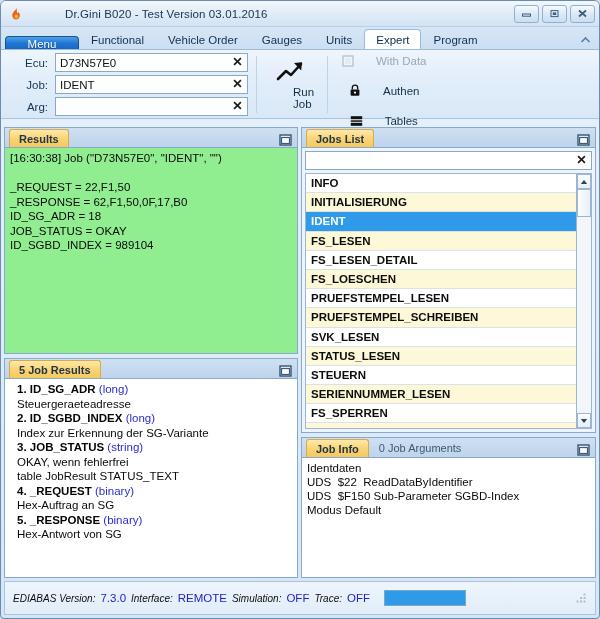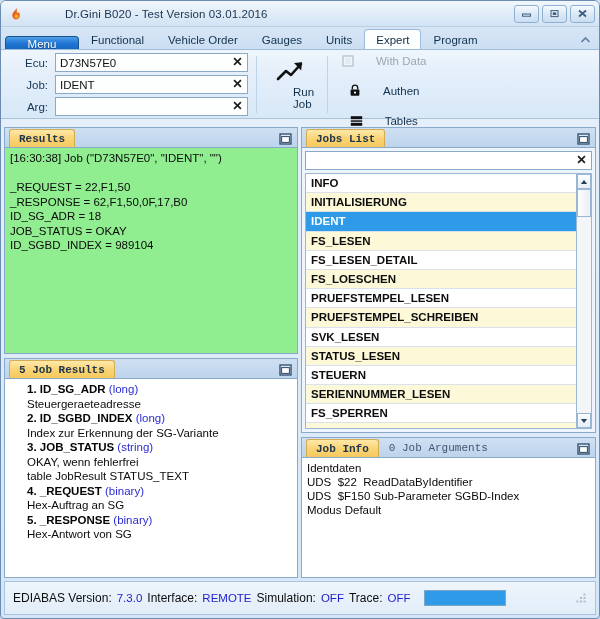--- a/index.html
+++ b/index.html
@@ -146,21 +146,20 @@
 
   .panel { position: absolute; left: 0; right: 0; display: flex; flex-direction: column; }
   .panel-head {
     height: 20px;
     background: linear-gradient(180deg,#cfe0f2 0%,#bdd4ec 100%);
     border: 1px solid #89a9c8;
     border-bottom: none;
     display: flex; align-items: flex-end;
     padding-left: 4px;
     position: relative;
-    font-family: Liberation Mono, monospace;
   }
   .ptab {
     height: 18px; padding: 0 9px;
     font-size: 11px; font-weight: bold; color: #20364c;
     display: flex; align-items: center;
     border-radius: 3px 3px 0 0;
     border: 1px solid transparent;
   }
   .ptab.active {
     background: linear-gradient(180deg,#ffe9a8 0%,#f9d271 55%,#f5c95e 100%);
@@ -182,21 +181,21 @@
 
   
   #results-body {
     background: #90ee90;
     padding: 3px 5px;
     font-size: 11.5px; color: #0a0a0a; line-height: 14.5px;
     white-space: pre;
   }
 
   
-  #jobresults-body { padding: 3px 22px; font-size: 11.5px; line-height: 14.5px; }
+  #jobresults-body { padding: 3px 12px; font-size: 11.5px; line-height: 14.5px; }
   .jr-title { font-weight: bold; color: #050505; }
   .jr-type { color: #2b2bd4; font-weight: normal; }
   .jr-desc { color: #0b0b0b; }
 
   
   #joblist-body { padding: 3px; display: flex; flex-direction: column; background:#eef4fb; }
   #joblist-search {
     height: 19px; background: #ffffff;
     border: 1px solid #8aa9c6;
     display: flex; align-items: center; padding: 0 2px 0 4px;
@@ -240,21 +239,21 @@
 
   
   #statusbar {
     position: absolute; left: 3px; right: 3px; bottom: 3px; height: 34px;
     background: linear-gradient(180deg,#eef5fc 0%,#e1edf9 100%);
     border: 1px solid #a9c4dd;
     display: flex; align-items: center;
     padding: 0 8px;
     gap: 5px;
   }
-  .st-label { font-size: 12px; color: #0d0d0d; }
+  .st-label { font-size: 10px; color: #0d0d0d; font-style: italic; }
   .st-val { font-size: 11.5px; color: #2222cc; }
   #progress {
     width: 82px; height: 16px;
     margin-left: 9px;
     background: #2f9be8;
     border: 1px solid #7aa6c8;
   }
   #grip { margin-left: auto; width: 12px; height: 12px; opacity: .55; }
 </style>
 </head>

